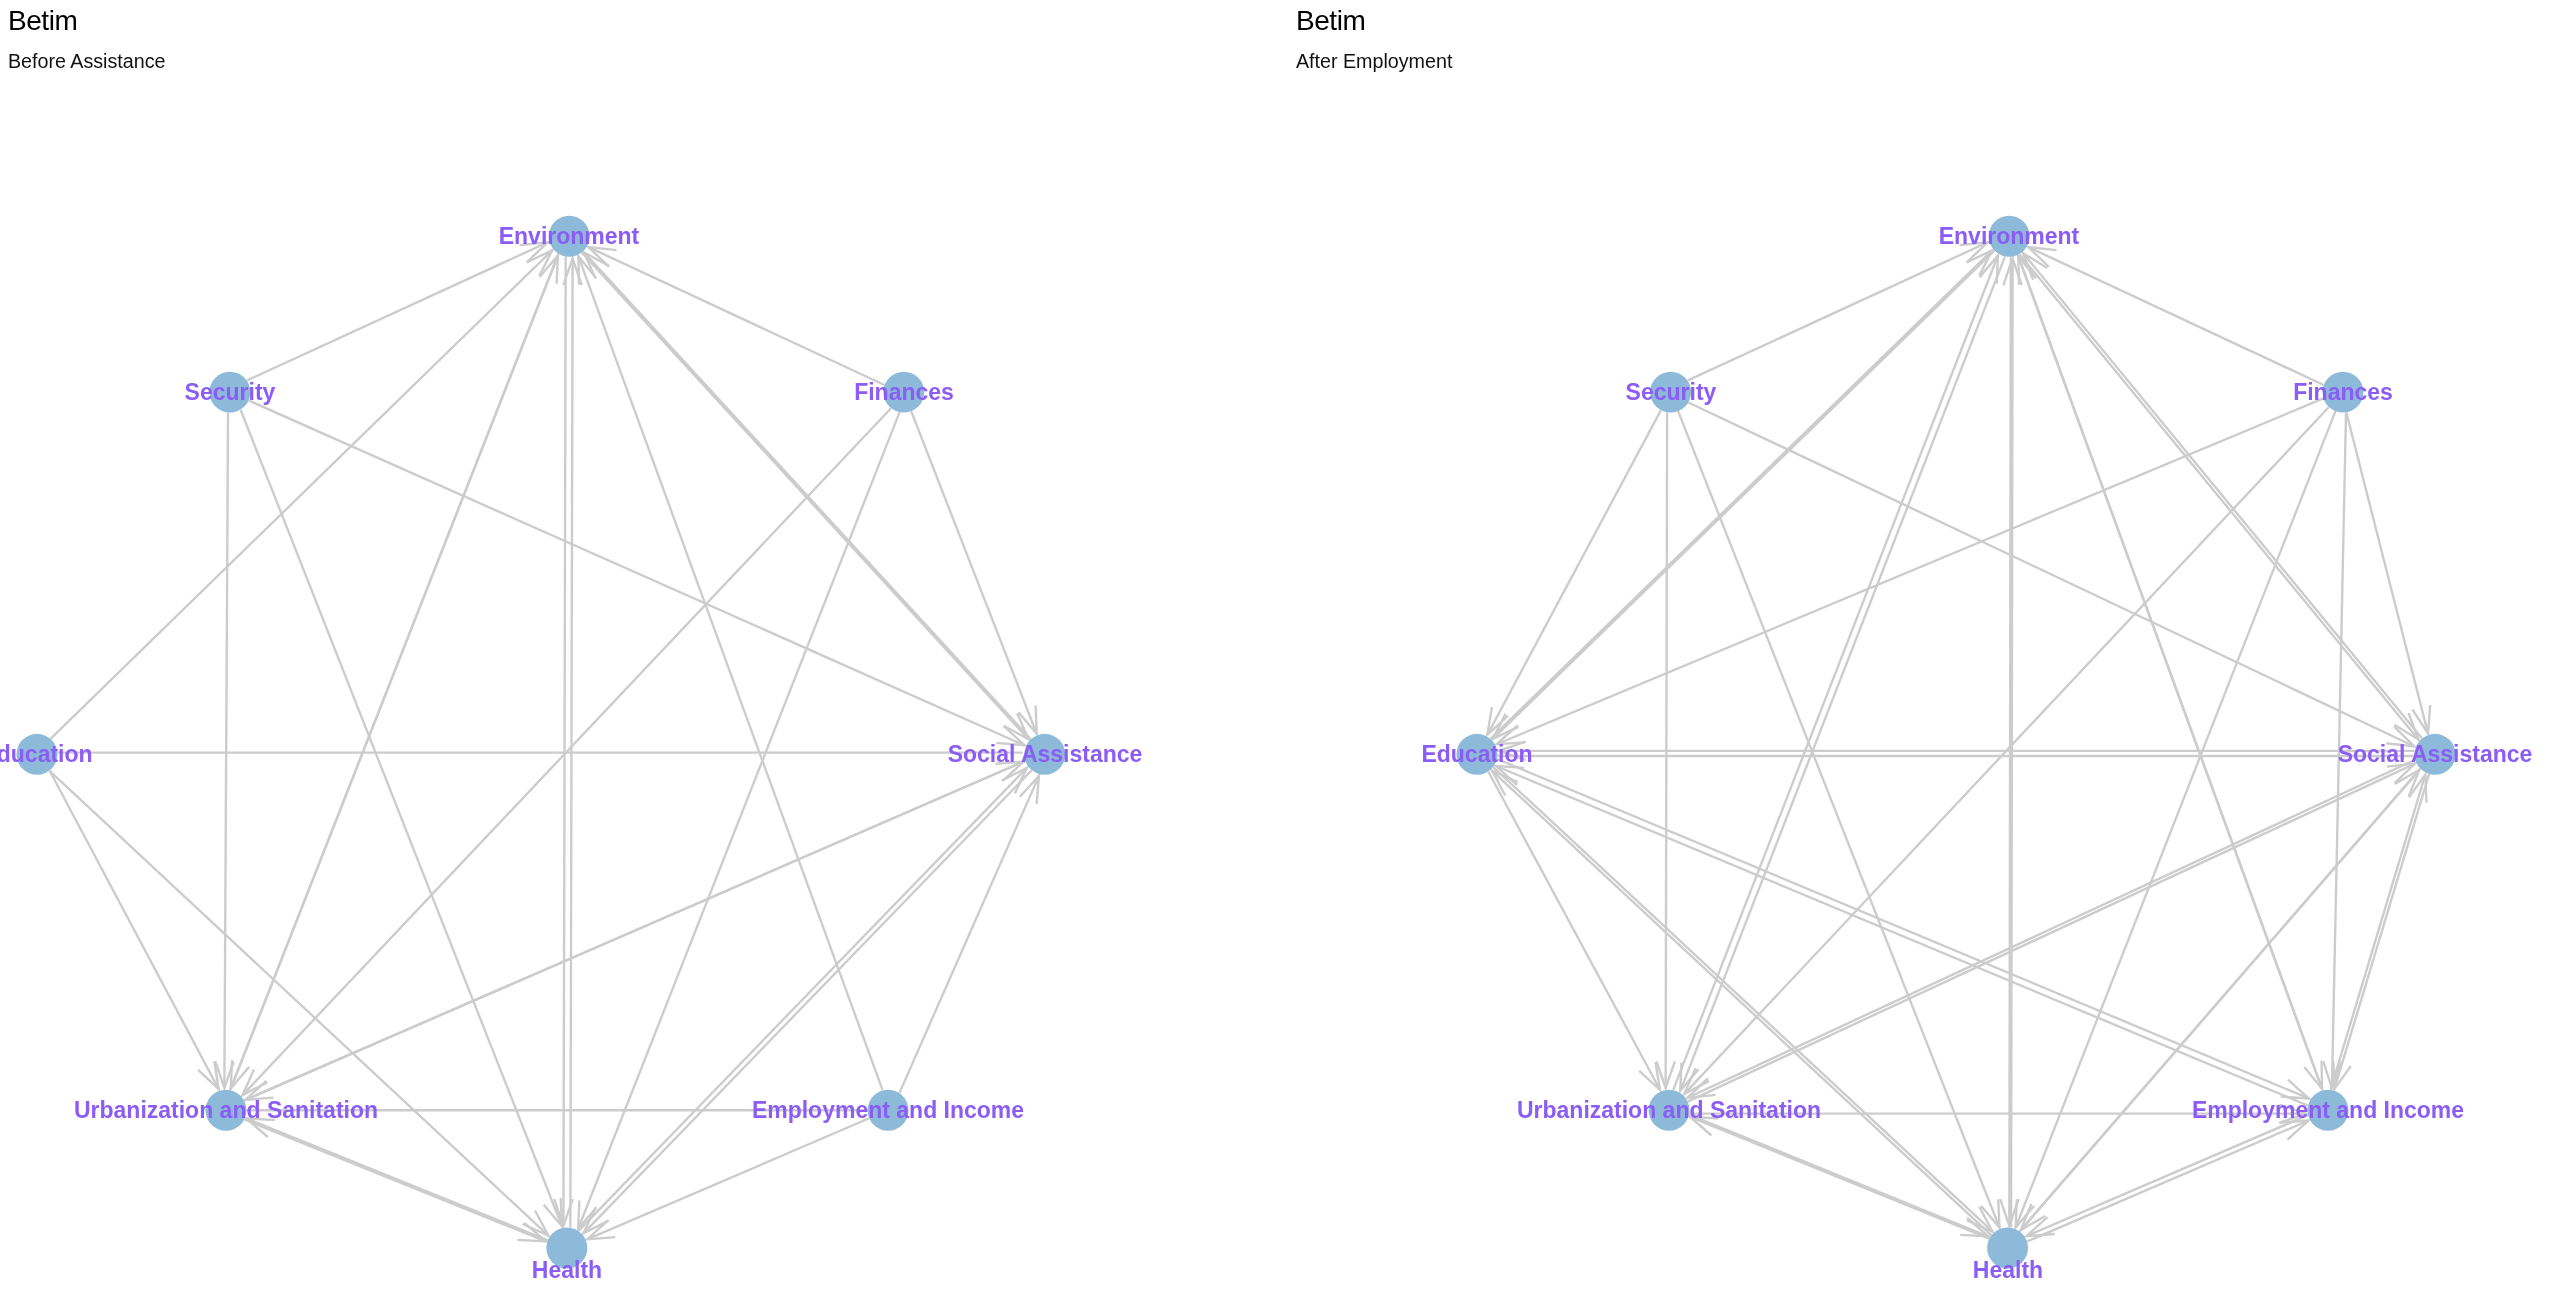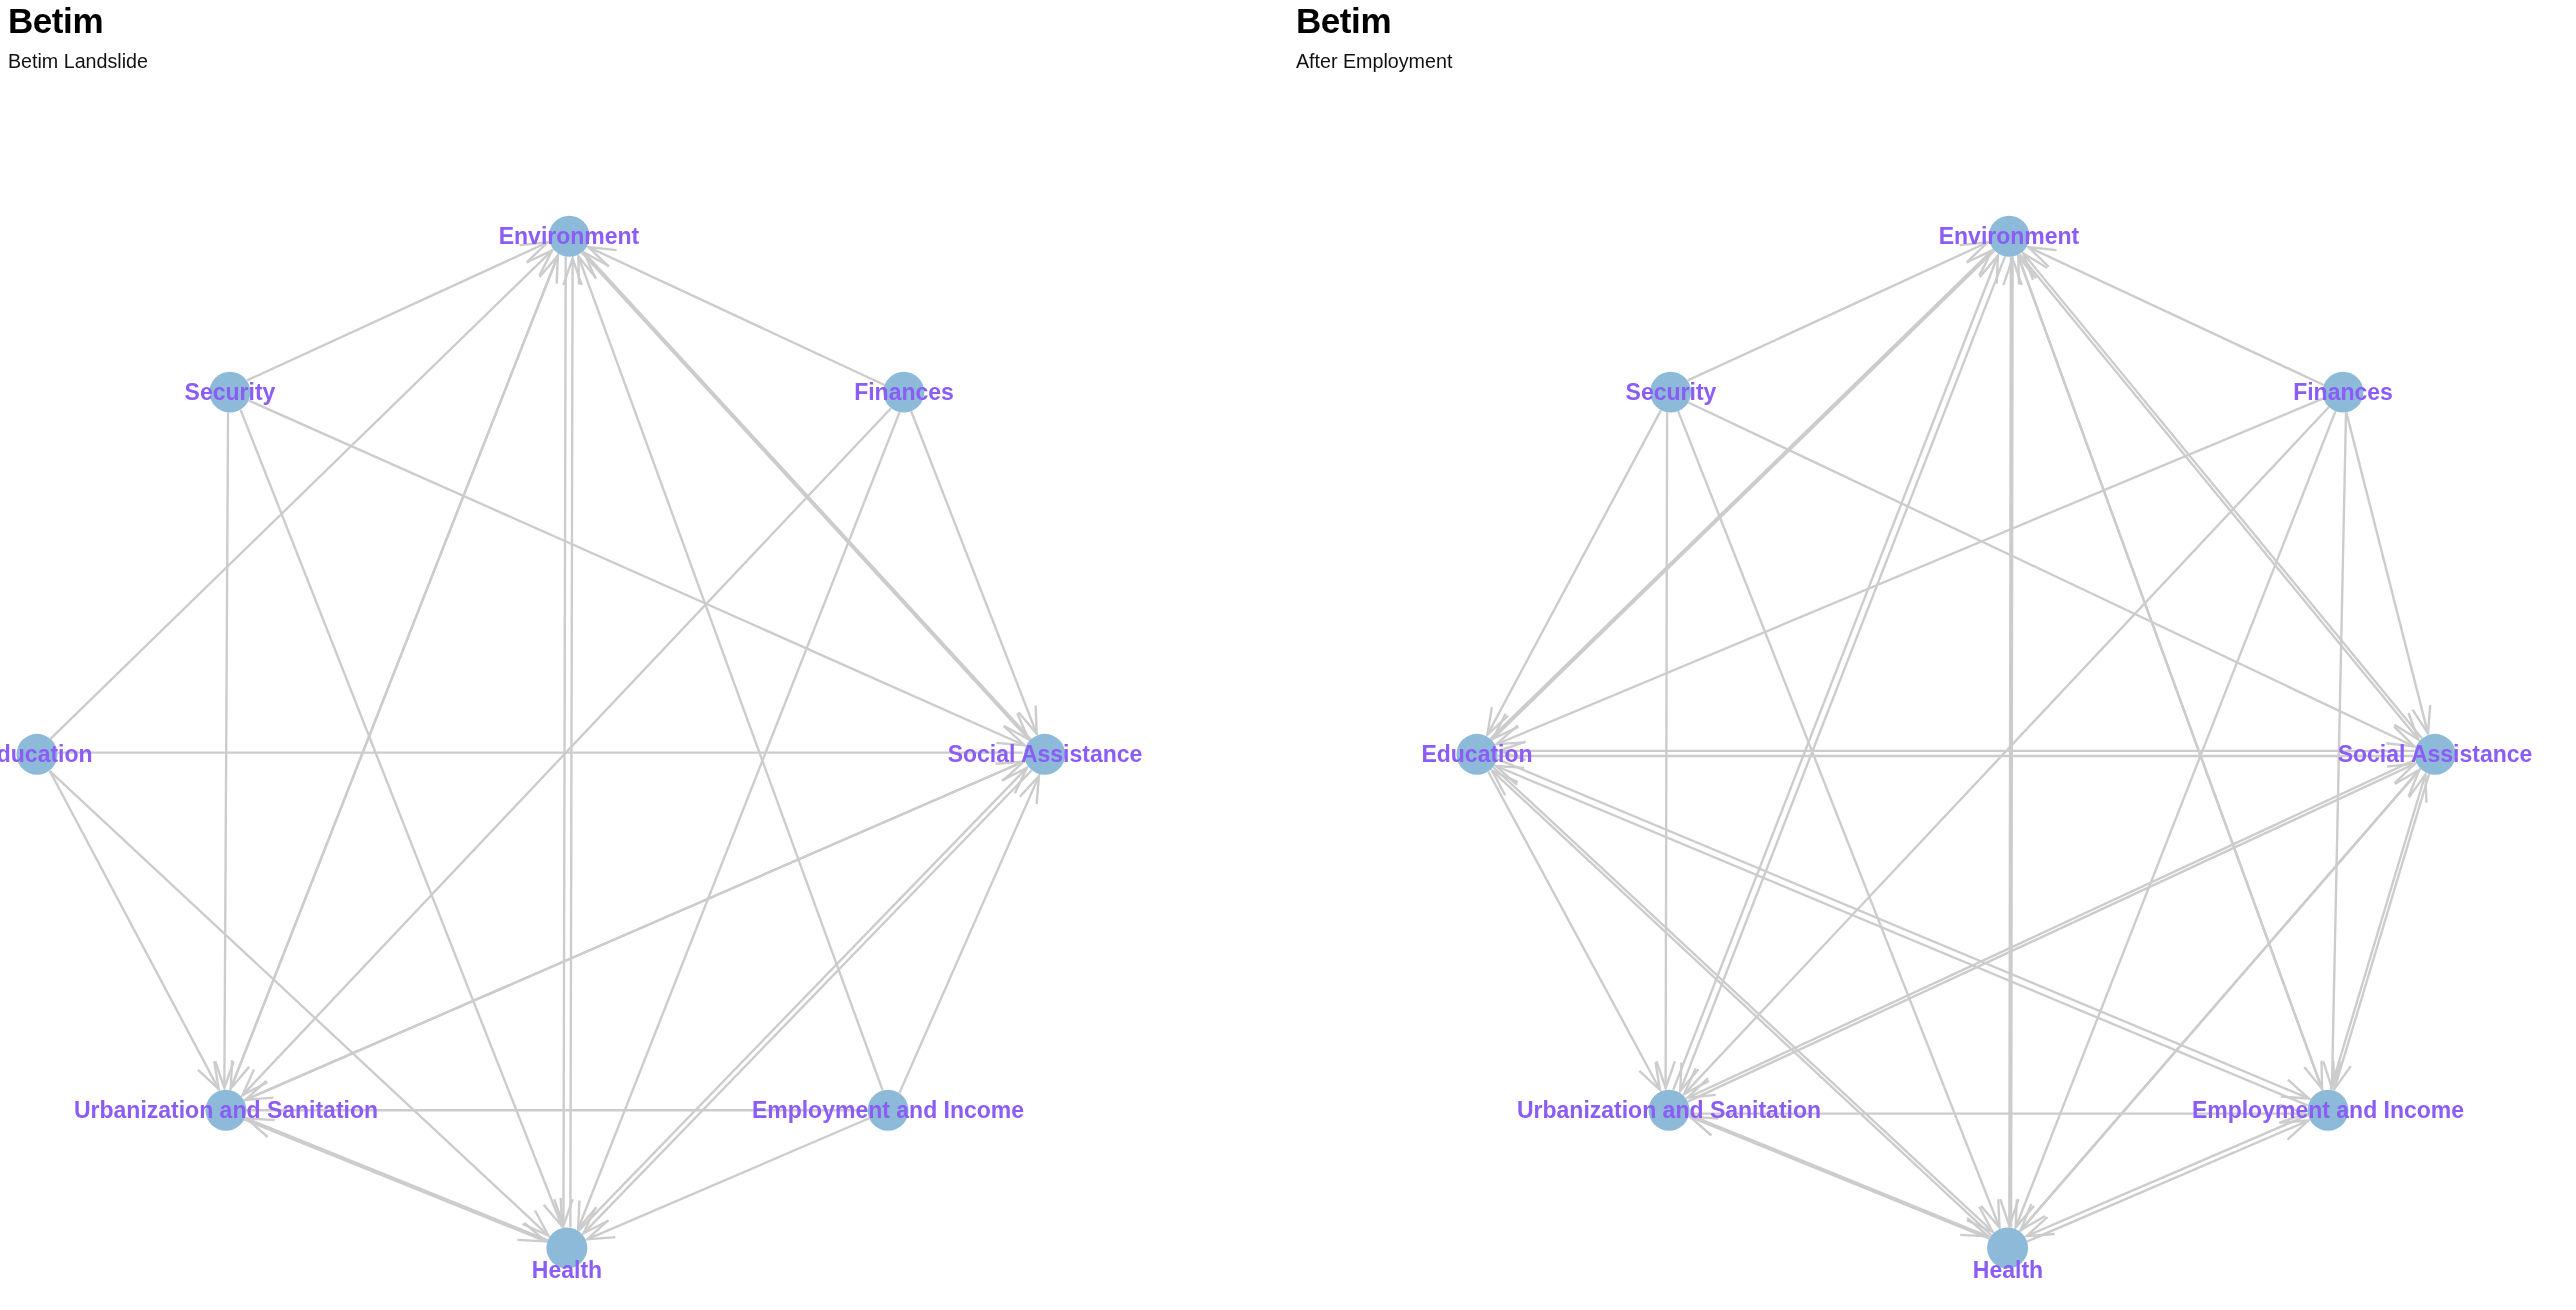--- a/index.html
+++ b/index.html
@@ -25,22 +25,22 @@
     height: 1311px;
     box-sizing: border-box;
   }
   .panel-header {
     position: absolute;
     left: 7.9px;
     top: 0px;
     width: 1102px;
   }
   .panel-title {
-    font-size: 35px;
-    font-weight: bold;
+    font-size: 28px;
+    font-weight: normal;
     color: #000000;
     line-height: 41px;
     letter-spacing: -0.4px;
     margin: 0;
     padding: 0;
   }
   .panel-subtitle {
     font-size: 19.7px;
     font-weight: normal;
     color: #111111;
@@ -80,21 +80,21 @@
   }
 </style>
 </head>
 <body>
 
 <div class="board">
 
   <div class="panel">
     <div class="panel-header">
       <div class="panel-title">Betim</div>
-      <div class="panel-subtitle">Betim Landslide</div>
+      <div class="panel-subtitle">Before Assistance</div>
     </div>
     <svg class="graph-svg" viewBox="0 0 1636 1665" preserveAspectRatio="none" id="svg-0">
         <g>
           <line x1="313.79" y1="483.15" x2="695.72" y2="307.69" class="edge-line"></line>
           <path d="M 669.69 332.47 L 695.72 307.69 L 659.96 311.30" class="arrow-head"></path>
           <line x1="1123.50" y1="489.01" x2="747.45" y2="313.82" class="edge-line"></line>
           <path d="M 783.19 317.62 L 747.45 313.82 L 773.35 338.73" class="arrow-head"></path>
           <line x1="1309.42" y1="938.85" x2="741.93" y2="320.63" class="edge-line"></line>
           <path d="M 773.51 337.80 L 741.93 320.63 L 756.35 353.55" class="arrow-head"></path>
           <line x1="1121.15" y1="1384.82" x2="734.66" y2="325.55" class="edge-line"></line>

